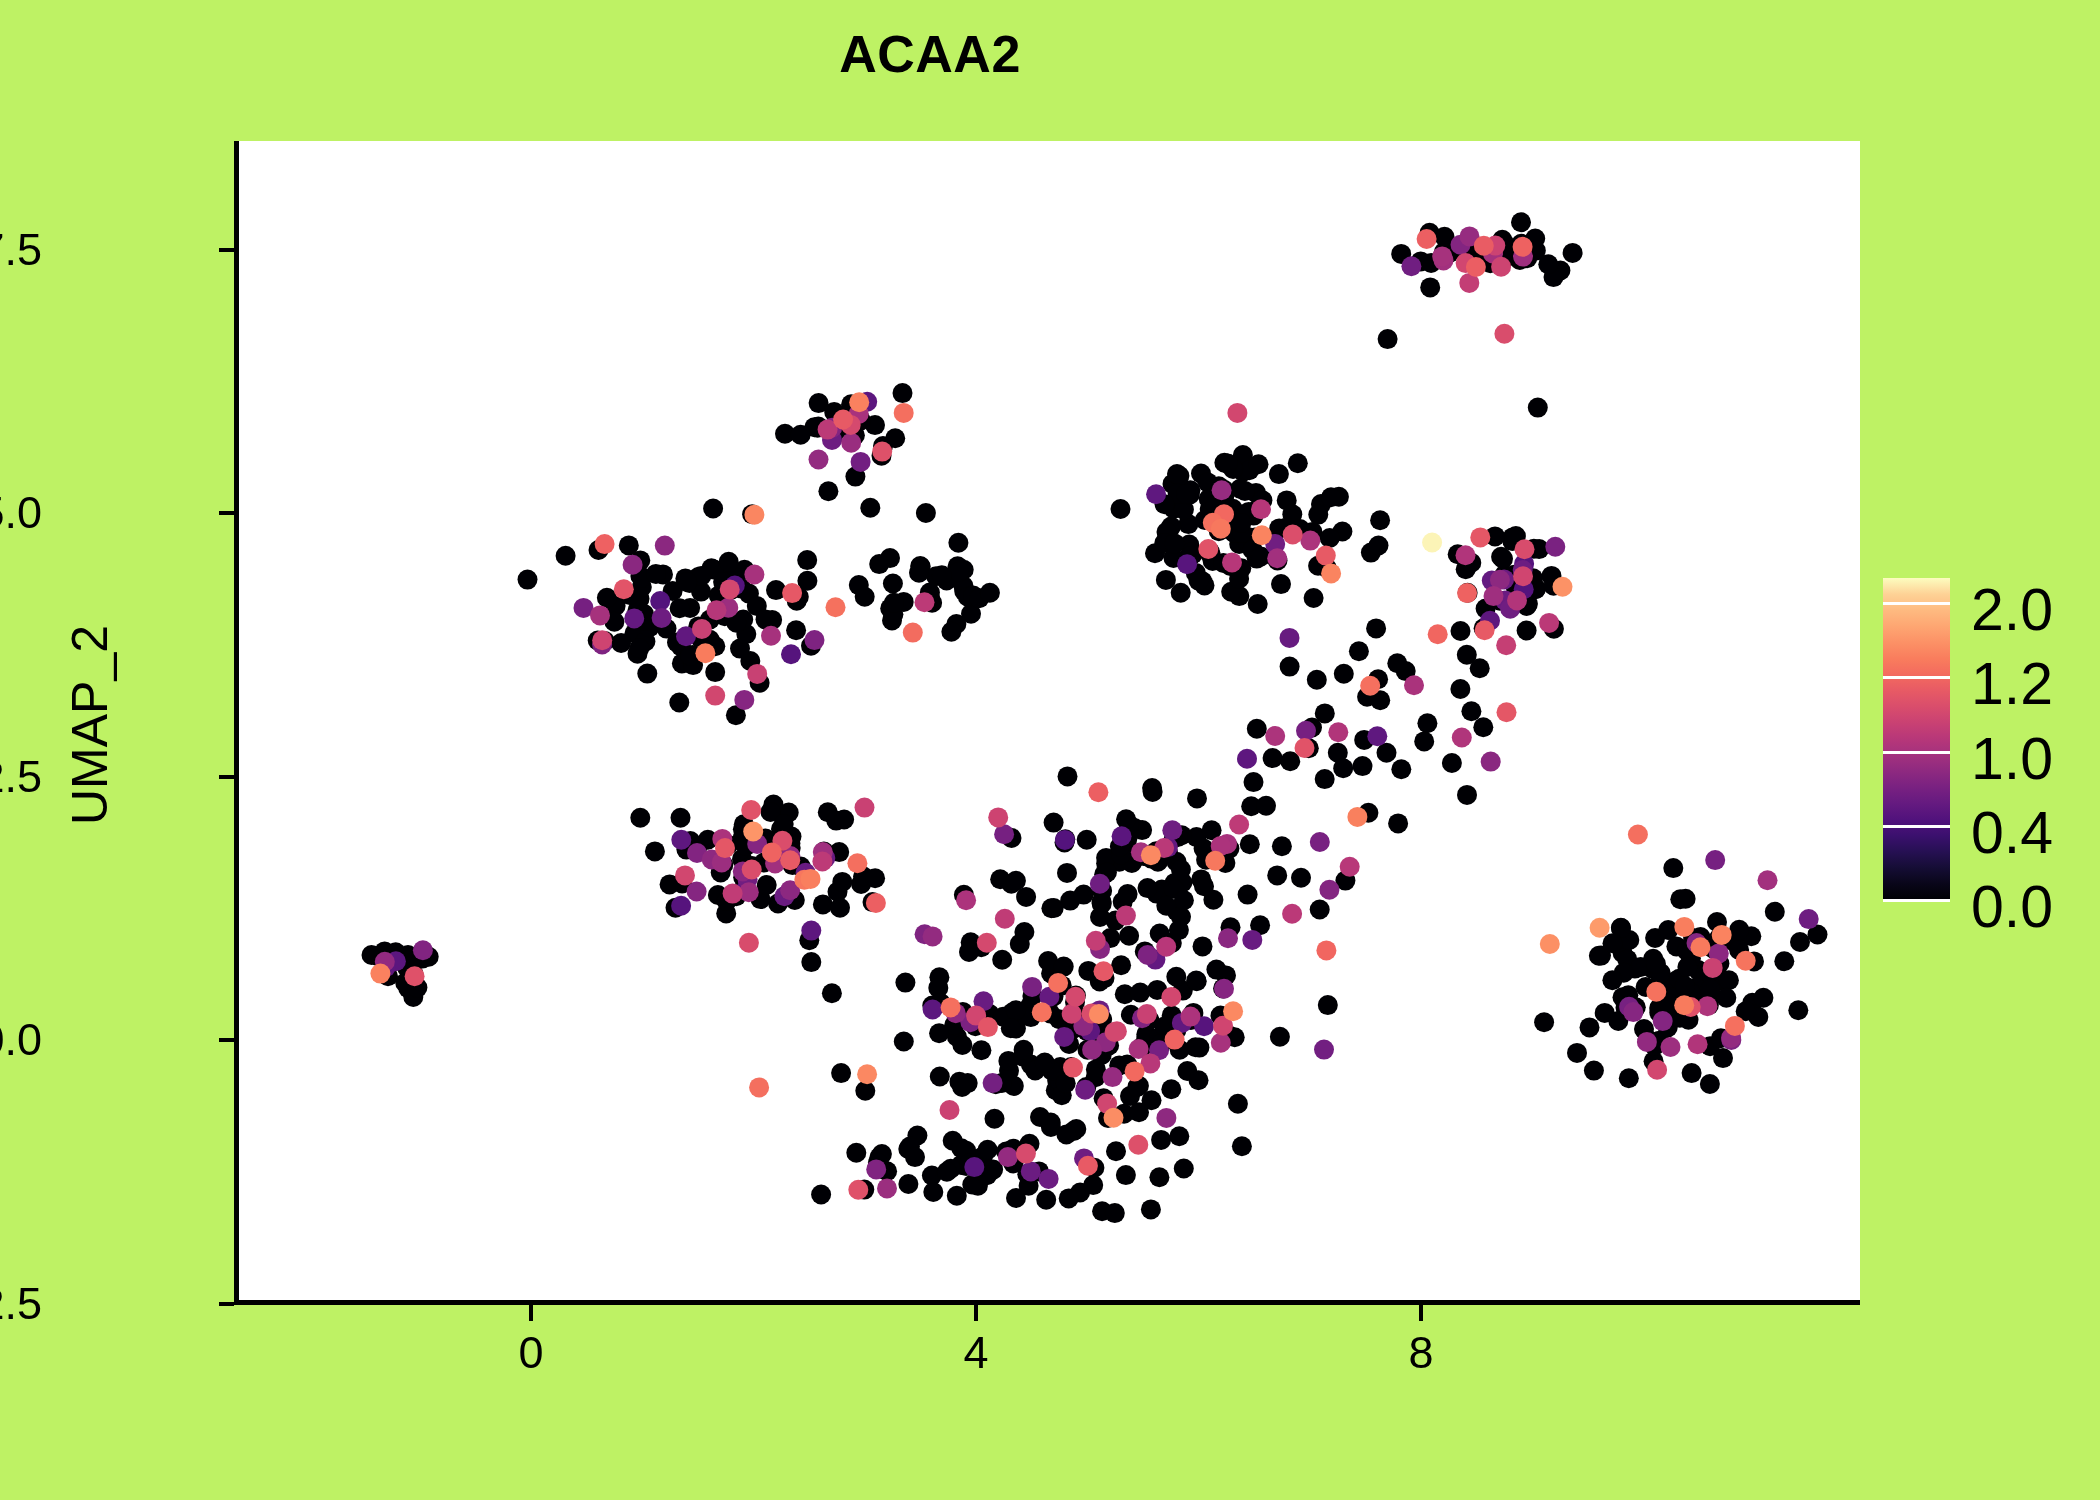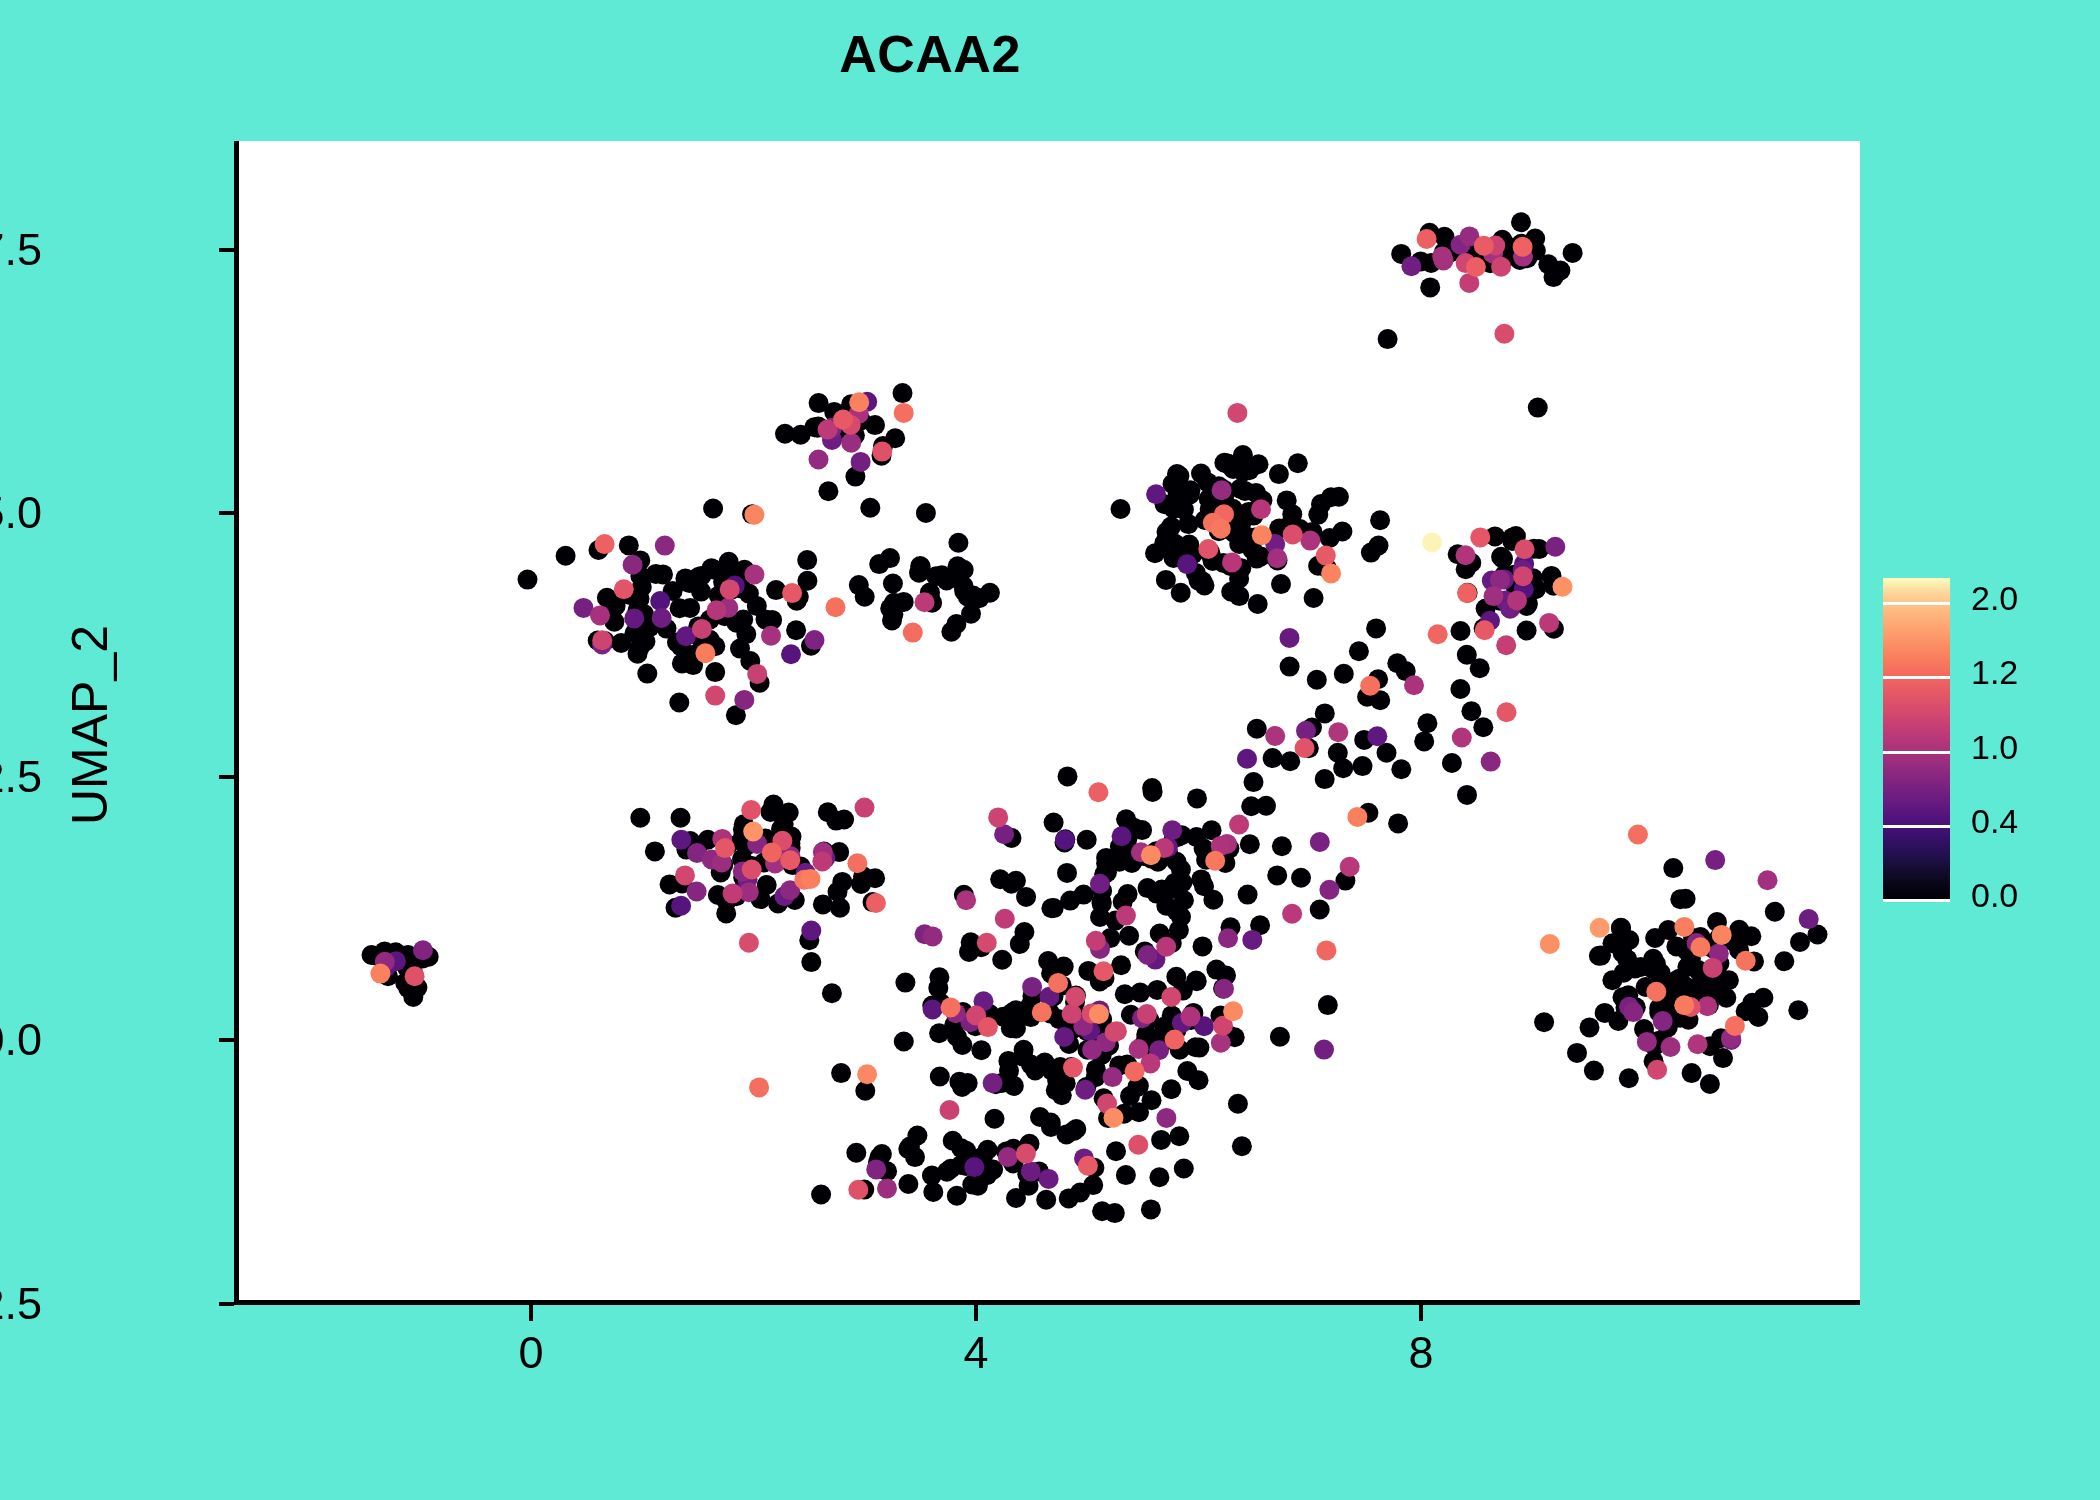--- a/index.html
+++ b/index.html
@@ -12,21 +12,21 @@
     width: 2100px;
     height: 1500px;
     font-family: "Liberation Sans", sans-serif;
     color: #000000;
     overflow: hidden;
   }
   #figure {
     position: relative;
     width: 2100px;
     height: 1500px;
-    background: #5eead4;
+    background: #bef264;
   }
   
   #plot-title {
     position: absolute;
     left: 0;
     top: 28px;
     width: 1860px;
     text-align: center;
     font-size: 52px;
     font-weight: bold;
@@ -137,21 +137,21 @@
   .legend-tick {
     position: absolute;
     left: 0;
     width: 67px;
     height: 3px;
     background: #ffffff;
   }
   .legend-label {
     position: absolute;
     left: 88px;
-    font-size: 34px;
+    font-size: 59px;
     line-height: 1;
     white-space: nowrap;
   }
 </style>
 </head>
 <body>
 
 <div id="figure">
 
   <div id="plot-title">ACAA2</div>

